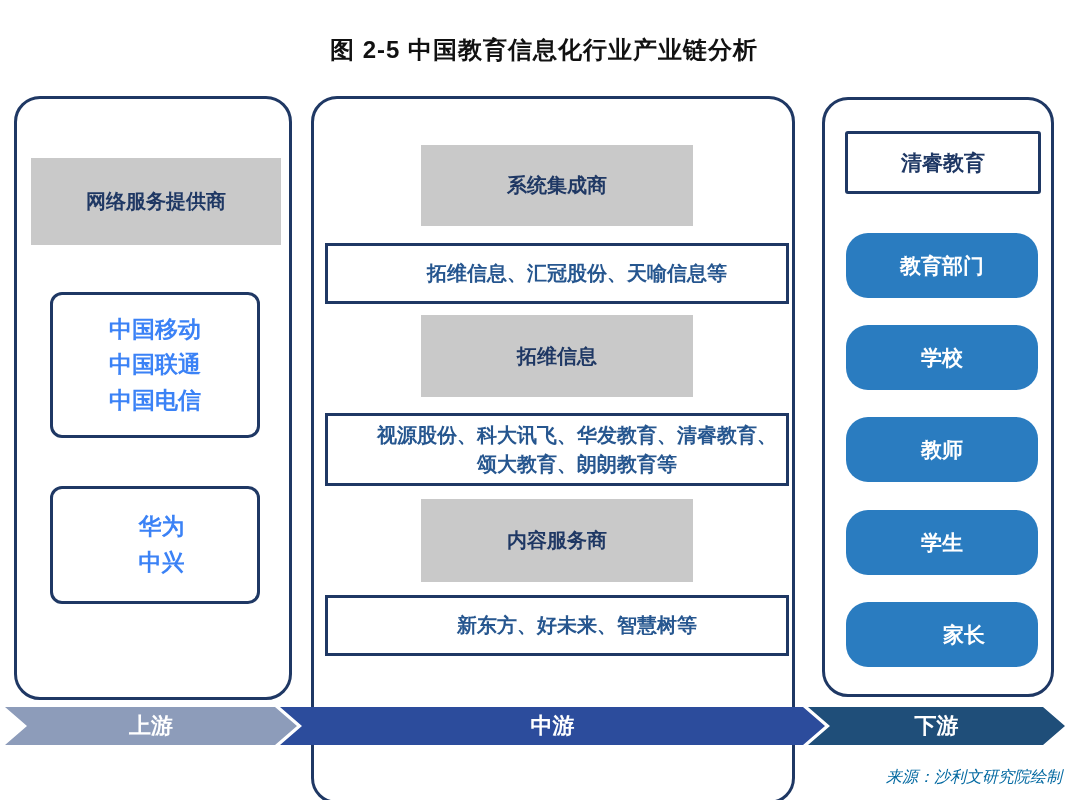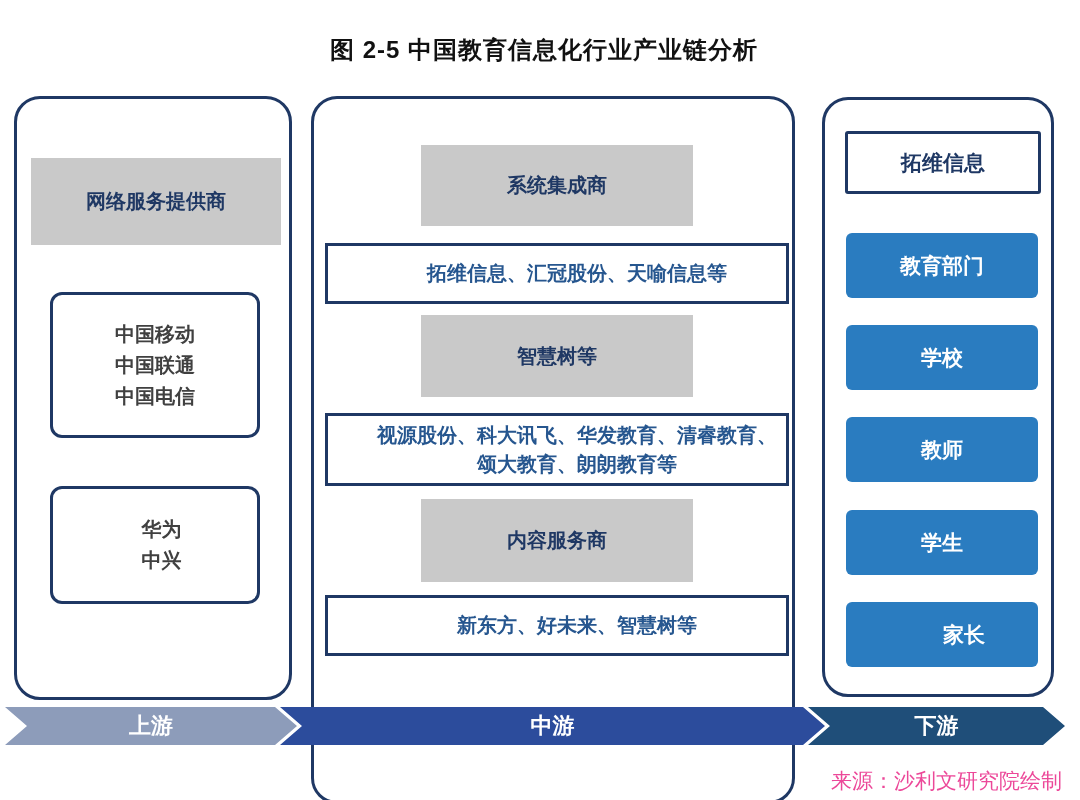--- a/index.html
+++ b/index.html
@@ -24,60 +24,60 @@
   .panel-mid   { left: 307px; top: 92px; width: 484px; height: 708px; }
   .panel-right { left: 818px; top: 93px; width: 232px; height: 600px; }
 
   .gray-box {
     position: absolute; background: #c9c9c9; color: #1f3864;
     font-size: 20px; font-weight: bold;
     display: flex; align-items: center; justify-content: center; text-align: center;
   }
   .outline-box {
     position: absolute; background: #fff; border: 3px solid #1f3864;
-    color: #404040; font-size: 20px; font-weight: bold;
+    color: #3b82f6; font-size: 23px; font-weight: bold;
     display: flex; align-items: center; justify-content: center;
     text-align: center; white-space: pre-line; line-height: 1.55;
   }
   .rounded { border-radius: 12px; }
 
   .company-box {
     position: absolute; background: #fff; border: 3px solid #1f3864;
     color: #26568f; font-size: 20px; font-weight: bold;
     display: flex; align-items: center; justify-content: center;
     text-align: center; white-space: pre-line; line-height: 1.45; padding-left: 40px;
   }
 
   .audience-header {
     position: absolute; left: 19px; top: 30px; width: 196px; height: 63px;
     background: #fff; border: 3px solid #1f3864; border-radius: 3px;
     color: #1f3864; font-size: 21px; font-weight: bold;
     display: flex; align-items: center; justify-content: center;
   }
   .audience-btn {
     position: absolute; left: 20px; width: 192px; height: 65px;
-    background: #2a7cc0; border-radius: 6px;
+    background: #2a7cc0; border-radius: 22px;
     color: #ffffff; font-size: 21px; font-weight: bold;
     display: flex; align-items: center; justify-content: center;
   }
 
   .chain-band { position: absolute; left: 0; top: 702px; width: 1080px; height: 38px; }
   .chevron {
     position: absolute; top: 0; height: 38px;
     display: flex; align-items: center; justify-content: center;
     color: #fff; font-size: 22px; font-weight: bold;
     clip-path: polygon(0 0, calc(100% - 22px) 0, 100% 50%, calc(100% - 22px) 100%, 0 100%, 22px 50%);
   }
   .chev-up   { left: 0;     width: 292px; background: #8d9cba; }
   .chev-mid  { left: 275px; width: 545px; background: #2c4c9c; }
   .chev-down { left: 803px; width: 257px; background: #1f4e79; }
 
   .source-note {
     position: absolute; right: 20px; top: 763px;
-    font-size: 21px; color: #ec4899;
+    font-size: 16px; font-style: italic; color: #0369a1;
   }
 </style>
 </head>
 <body>
 
 <div class="canvas">
 
   <div class="title">图 2-5 中国教育信息化行业产业链分析</div>
 
   <div class="panel panel-left">
@@ -86,30 +86,30 @@
 中国联通
 中国电信</div>
     <div class="outline-box rounded" style="left:32px; top:386px; width:210px; height:118px;padding-left:13px;">华为
 中兴</div>
   </div>
 
   <div class="panel panel-mid">
     <div class="gray-box" style="left:106px; top:45px; width:272px; height:81px;">系统集成商</div>
     <div class="company-box" style="left:10px; top:143px; width:464px; height:61px;">拓维信息、汇冠股份、天喻信息等</div>
 
-    <div class="gray-box" style="left:106px; top:215px; width:272px; height:82px;">智慧树等</div>
+    <div class="gray-box" style="left:106px; top:215px; width:272px; height:82px;">拓维信息</div>
     <div class="company-box" style="left:10px; top:313px; width:464px; height:73px;">视源股份、科大讯飞、华发教育、清睿教育、
 颂大教育、朗朗教育等</div>
 
     <div class="gray-box" style="left:106px; top:399px; width:272px; height:83px;">内容服务商</div>
     <div class="company-box" style="left:10px; top:495px; width:464px; height:61px;">新东方、好未来、智慧树等</div>
   </div>
 
   <div class="panel panel-right">
-    <div class="audience-header">拓维信息</div>
+    <div class="audience-header">清睿教育</div>
     <div class="audience-btn" style="top:132px;">教育部门</div>
     <div class="audience-btn" style="top:224px;">学校</div>
     <div class="audience-btn" style="top:316px;">教师</div>
     <div class="audience-btn" style="top:409px;">学生</div>
     <div class="audience-btn" style="top:501px;padding-left:44px;">家长</div>
   </div>
 
   <div class="chain-band">
     <div class="chevron chev-up">上游</div>
     <div class="chevron chev-mid">中游</div>

